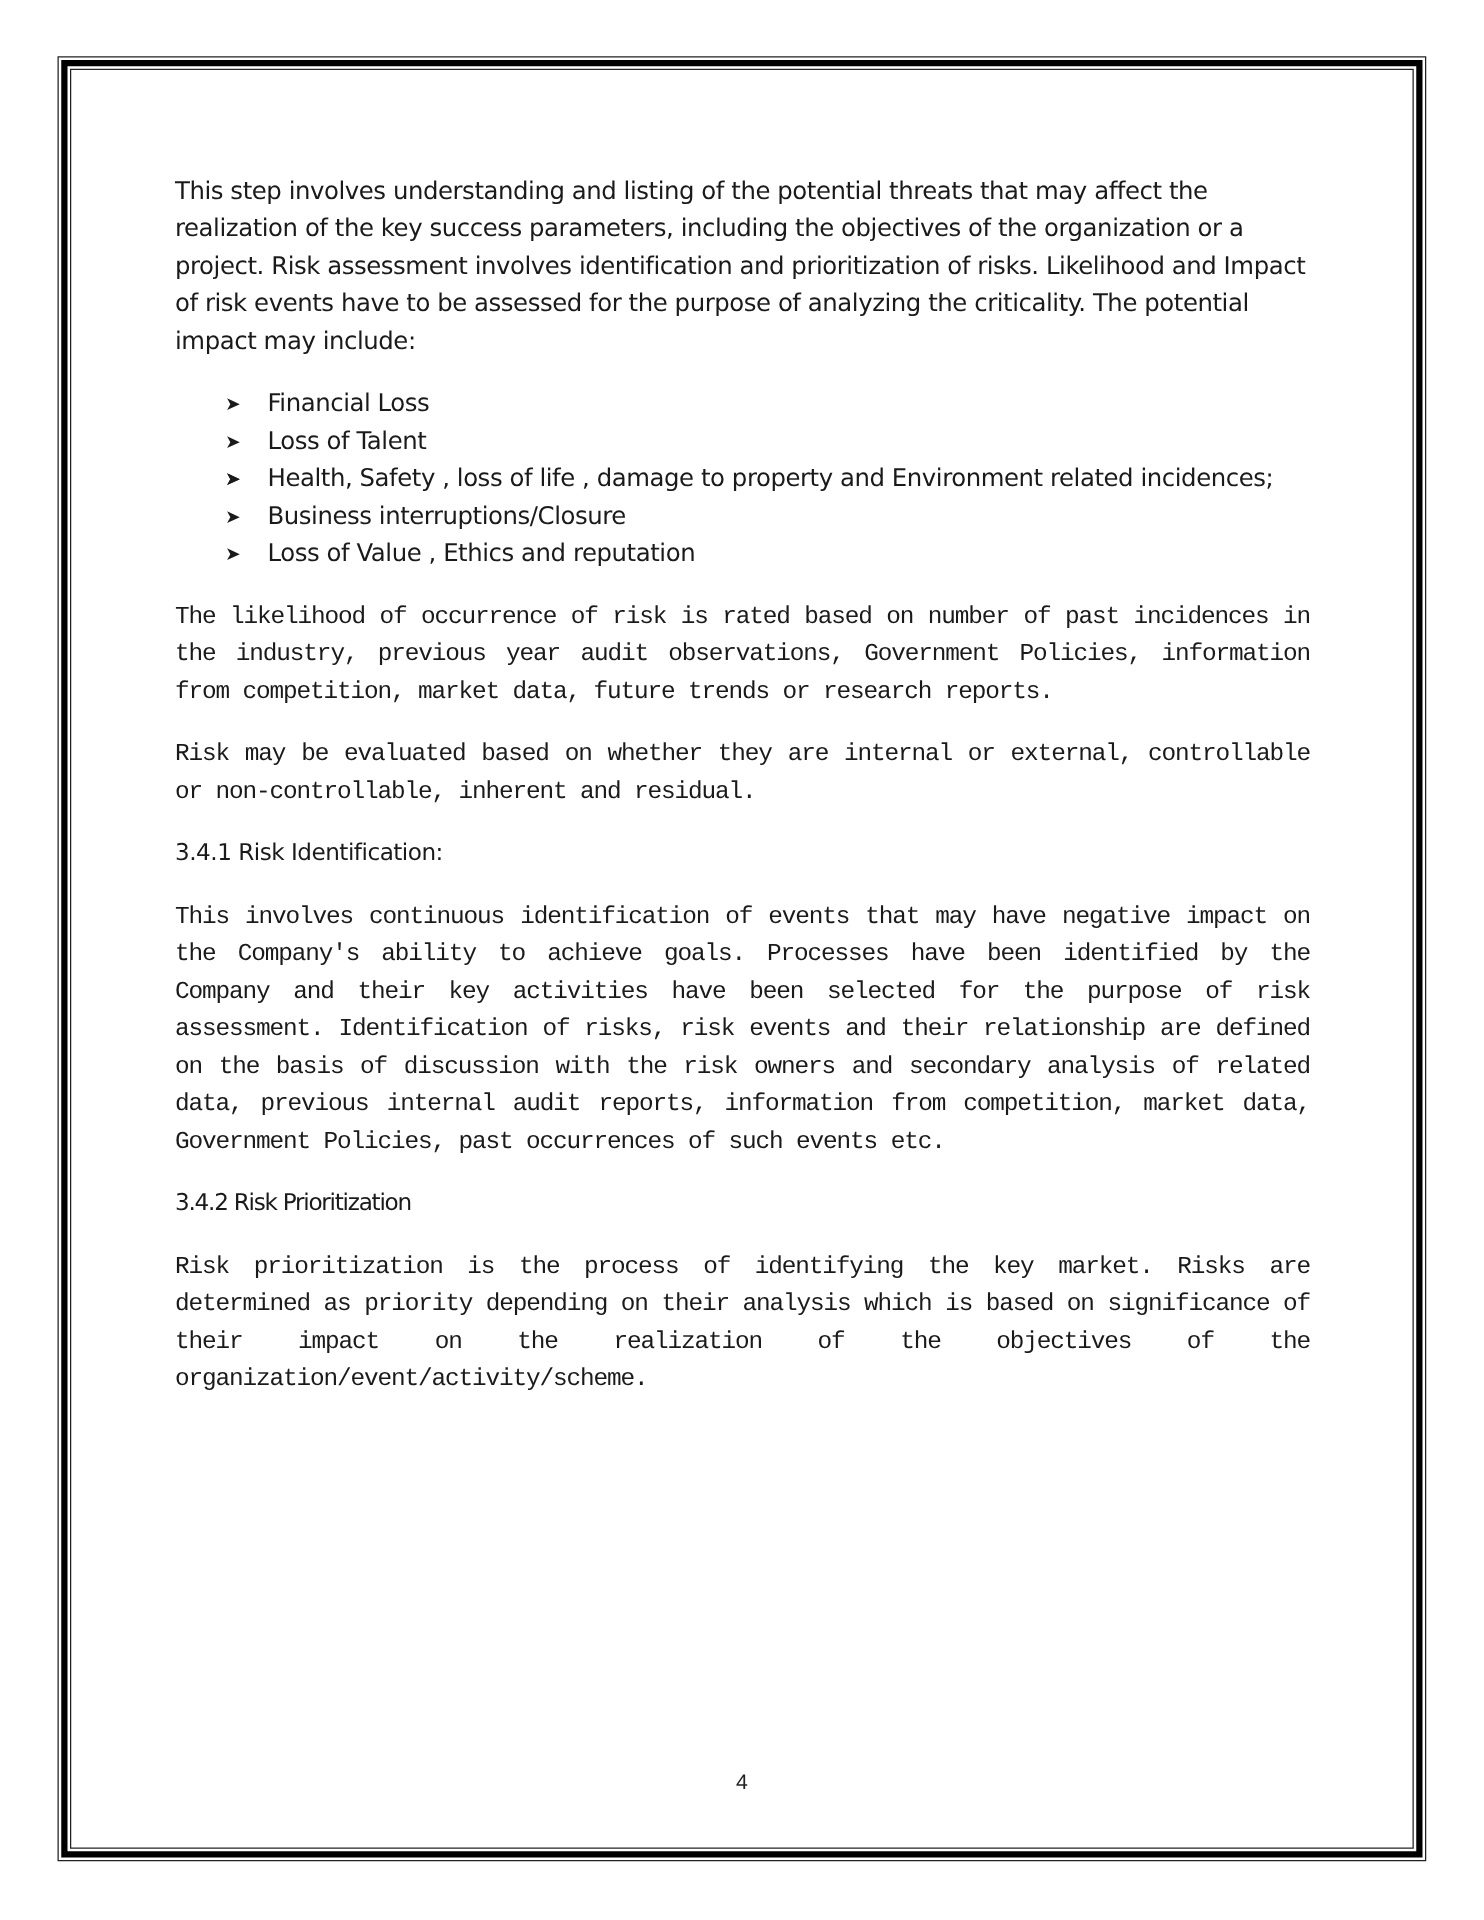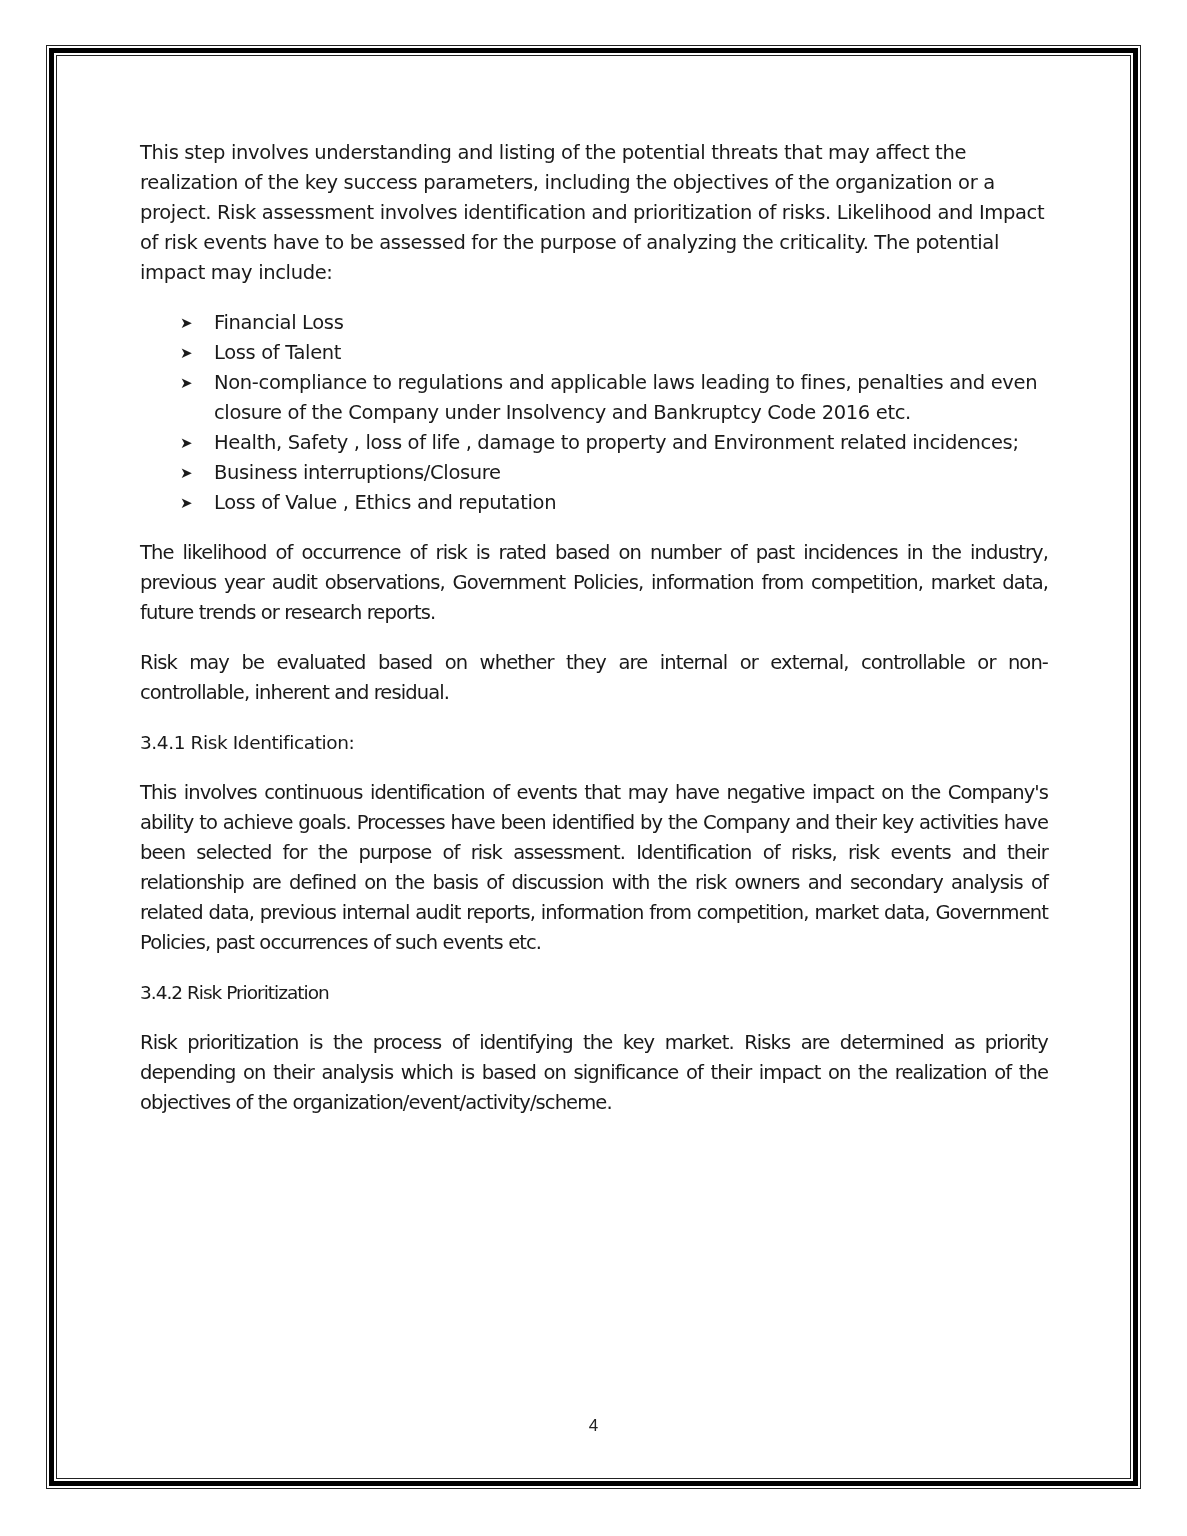--- a/index.html
+++ b/index.html
@@ -54,20 +54,21 @@
     }
     .content p {
       margin: 0 0 20px 0;
     }
     .content p.justify {
       text-align: justify;
     }
     .content p.condensed {
       letter-spacing: -0.9px;
       word-spacing: 0px;
+      font-family: Liberation Mono, monospace;
     }
     .content ul.bullets {
       list-style: none;
       margin: 0 0 20px 0;
       padding: 0;
     }
     .content ul.bullets li {
       position: relative;
       padding-left: 74px;
       padding-right: 4px;
@@ -113,21 +114,20 @@
     <li>
       <span class="arrow">➤</span>
       <span>Financial Loss</span>
     </li>
     <li>
       <span class="arrow">➤</span>
       <span>Loss of Talent</span>
     </li>
     <li>
       <span class="arrow">➤</span>
-      <span>Non-compliance to regulations and applicable laws leading to fines, penalties and even closure of the Company under Insolvency and Bankruptcy Code 2016 etc.</span>
     </li>
     <li>
       <span class="arrow">➤</span>
       <span>Health, Safety , loss of life , damage to property and Environment related incidences;</span>
     </li>
     <li>
       <span class="arrow">➤</span>
       <span>Business interruptions/Closure</span>
     </li>
     <li>

